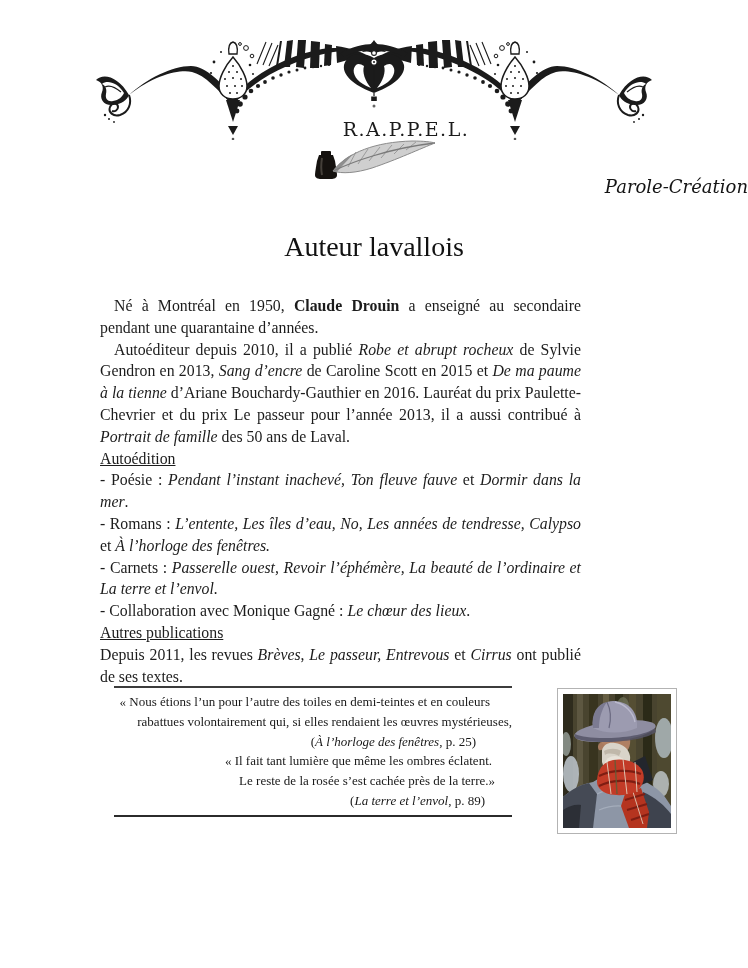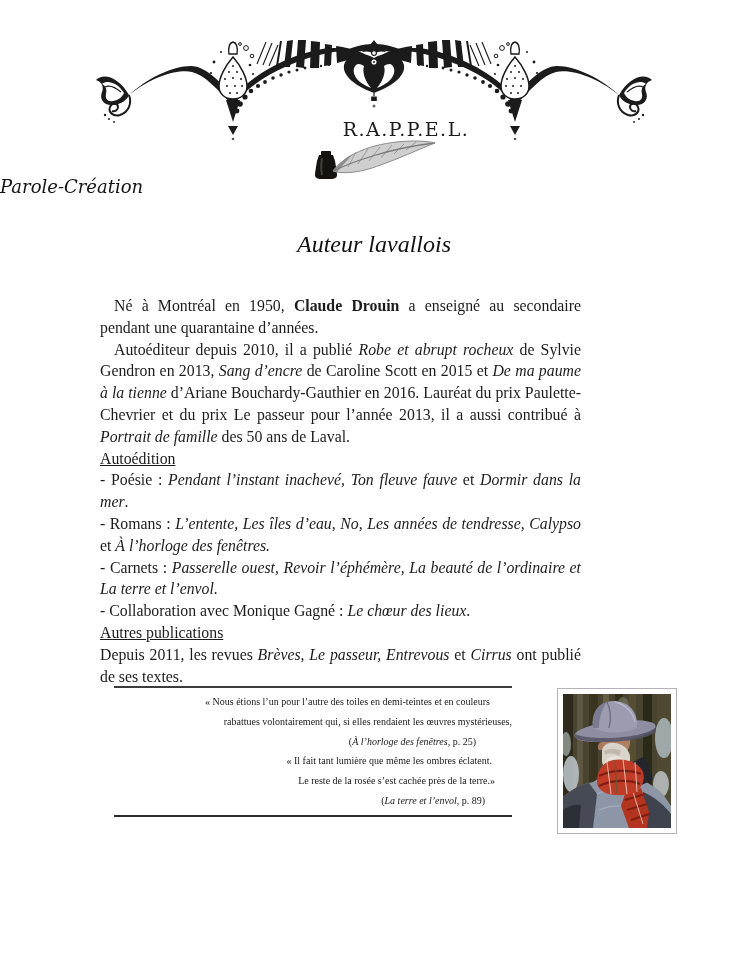--- a/index.html
+++ b/index.html
@@ -8,37 +8,37 @@
     background:#ffffff; overflow:hidden; color:#1c1c1c;
     font-family:"Liberation Serif", serif;
   }
   .ornament { position:absolute; left:94px; top:40px; width:560px; height:100px; }
   .brand {
     position:absolute; left:0; top:118px; width:100%; text-align:center;
     font-family:"DejaVu Serif", serif; font-size:19px; letter-spacing:1.5px; color:#1b1b1b;padding-left:32px;
   }
   .quill { position:absolute; left:312px; top:140px; width:126px; height:40px; }
   .tagline {
-    position:absolute; left:0; top:176px; width:100%; text-align:left;
+    position:absolute; left:0; top:176px; width:100%; text-align:right;
     font-family:"DejaVu Serif", serif; font-style:italic; font-size:18px; color:#141414;
   }
   .title {
     position:absolute; left:0; top:231px; width:100%; text-align:center; margin:0;
-    font-style:italic; font-weight:normal; font-size:24px; color:#111;
+    font-weight:normal; font-size:28px; color:#111;
   }
   .body-text {
     position:absolute; left:100px; top:295px; width:481px;
     font-size:15.8px; line-height:21.8px; text-align:justify;
   }
   .body-text p { margin:0; }
   .body-text p.indent { text-indent:14px; }
   .quotes {
     position:absolute; left:114px; top:686px; width:398px;
     border-top:2px solid #3c3c3c; border-bottom:2px solid #2b2b2b;
-    padding:4px 0 4px 0; font-size:10px; line-height:19.8px; color:#181818;
+    padding:4px 0 4px 0; font-size:13px; line-height:19.8px; color:#181818;
   }
   .qline { display:flex; justify-content:flex-end; white-space:nowrap; }
   .sb { font-weight:bold; }
   .si { font-style:italic; }
   .su { text-decoration:underline; }
   .photo-frame {
     position:absolute; left:557px; top:688px; width:108px; height:134px;
     padding:5px; border:1px solid #b3b3b3; background:#fff; box-sizing:content-box;
   }
   .photo-frame svg { display:block; width:108px; height:134px; }

